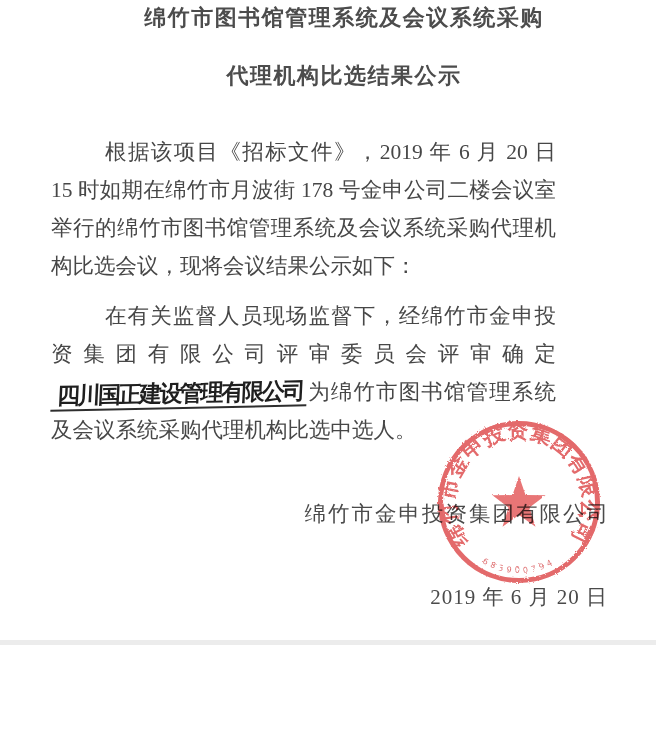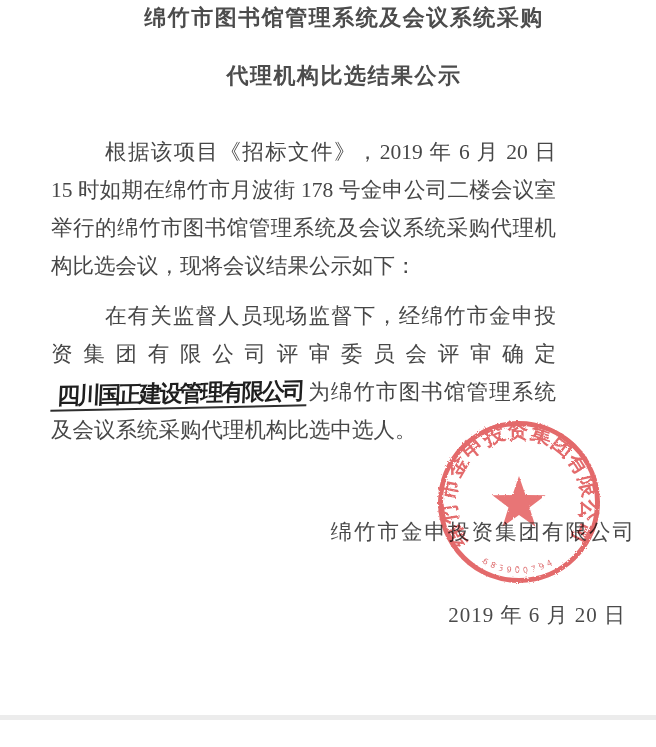--- a/index.html
+++ b/index.html
@@ -1,19 +1,19 @@
 <!DOCTYPE html>
 <html><head>
 <meta charset="utf-8">
 <style>
   html, body { margin: 0; padding: 0; background: #ffffff; }
   .page {
     position: relative;
     width: 656px;
-    height: 720px;
+    height: 645px;
     background: #ffffff;
     overflow: hidden;
     font-family: "Liberation Serif", "DejaVu Serif", serif;
     color: #464646;
   }
   .title-block {
     padding-top: 4px;
     text-align: center;
     transform: translateX(16px);
     font-family: "Liberation Sans", "DejaVu Sans", sans-serif;
@@ -49,31 +49,31 @@
     font-weight: 600;
     letter-spacing: -2.5px;
     color: #1f1f1f;
     border-bottom: 2px solid #2e2e2e;
     padding: 0 4px 1px 6px;
     transform: rotate(-1.2deg) skewX(-4deg);
     line-height: 26px;
     vertical-align: -2px;
   }
   .signature-company {
-    margin-top: 70px;
-    padding-right: 20px;
+    margin-top: 52px;
+    padding-right: 46px;
     text-align: right;
     font-size: 21.5px;
     line-height: 26px;
     letter-spacing: 2px;
     color: #4a4a4a;
   }
   .signature-date {
     margin-top: 57px;
-    padding-right: 30px;
+    padding-right: 48px;
     text-align: right;
     font-size: 21px;
     line-height: 26px;
     letter-spacing: 1px;
     color: #4a4a4a;
   }
   .seal {
     position: absolute;
     left: 433px;
     top: 416px;

